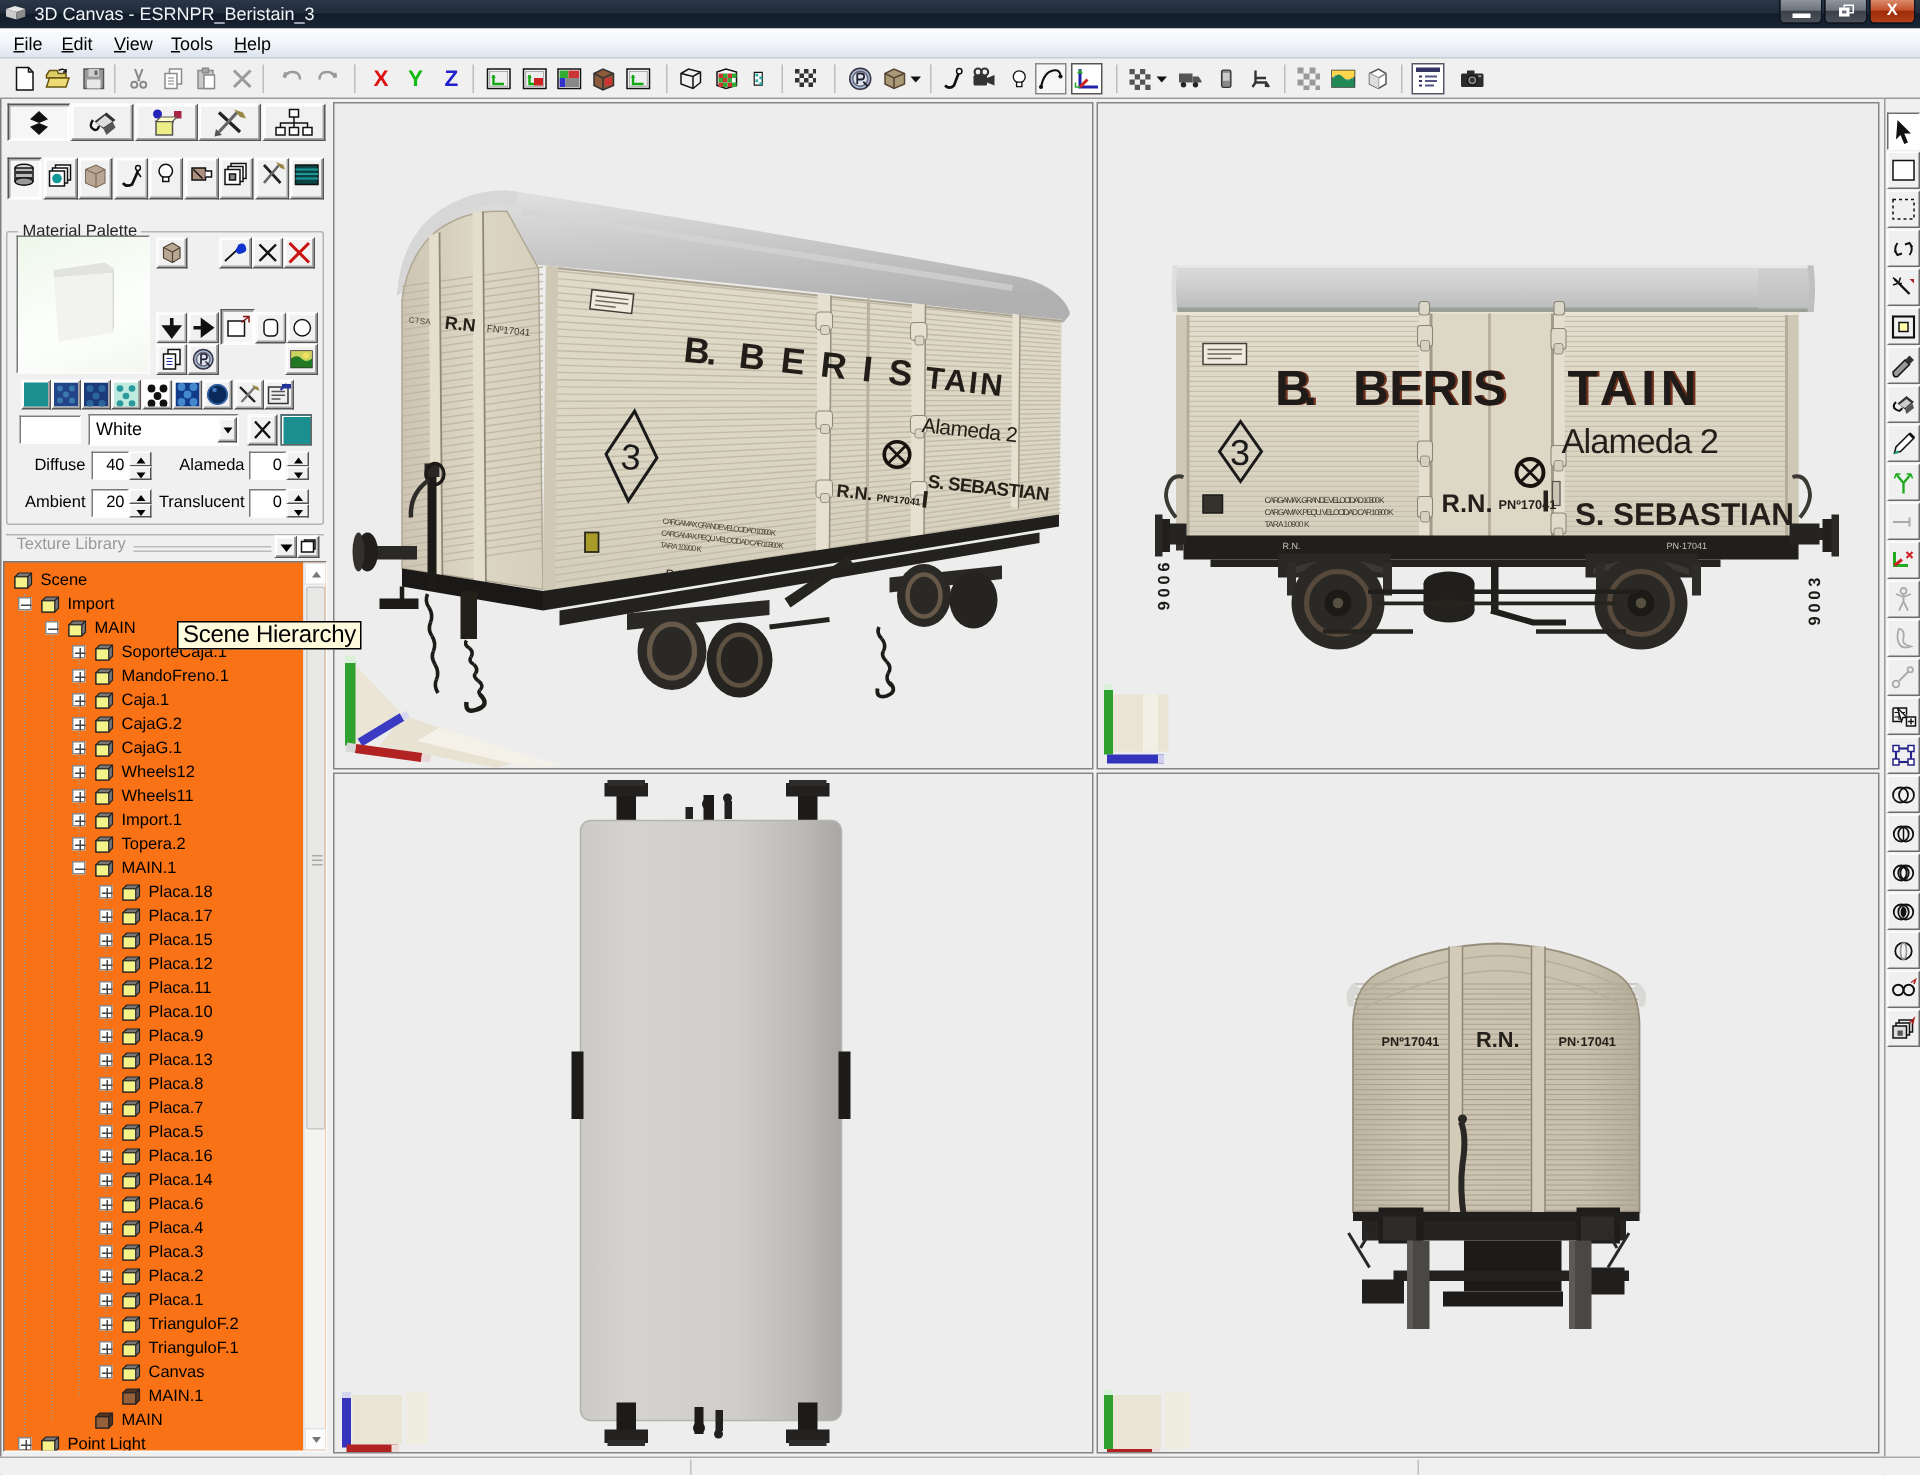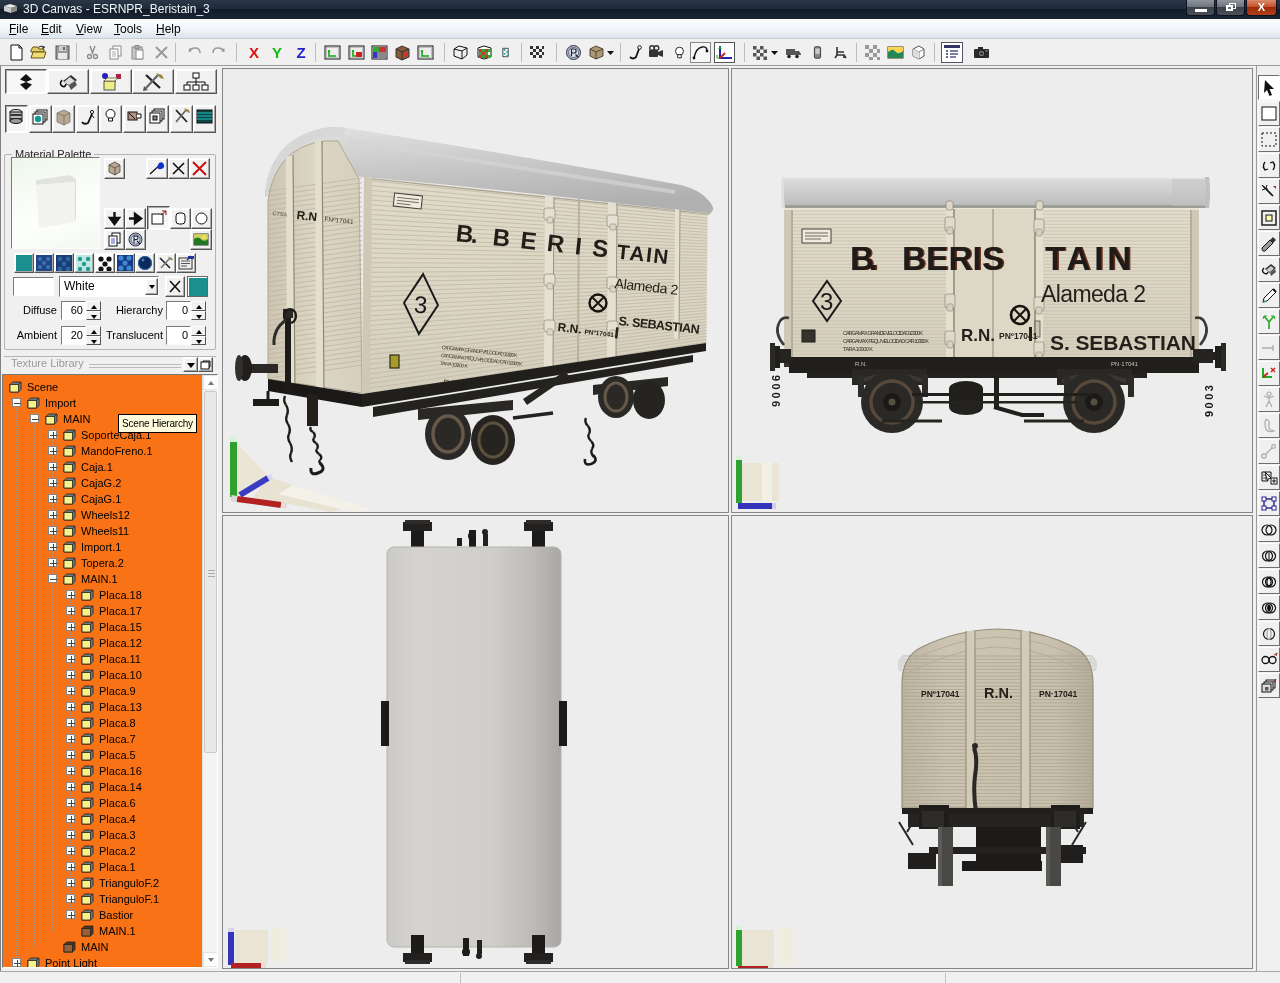--- a/index.html
+++ b/index.html
@@ -44,21 +44,21 @@
 .sunk{border:1px solid;border-color:#7a7a7a #fdfdfd #fdfdfd #7a7a7a;background:#fff;}
 .spinlabel{position:absolute;font-size:11px;color:#000;text-align:right;}
 .spininput{position:absolute;background:#fff;border:1px solid;border-color:#7a7a7a #fdfdfd #fdfdfd #7a7a7a;font-size:11px;text-align:right;padding-right:2px;}
 .spinner{position:absolute;width:15px;}
 .spinner .up,.spinner .dn{position:absolute;left:0;width:15px;height:50%;background:#f1f1f1;border:1px solid;border-color:#fdfdfd #555 #555 #fdfdfd;}
 .spinner .up{top:0;}.spinner .dn{bottom:0;}
 .arrup{width:0;height:0;border-left:3px solid transparent;border-right:3px solid transparent;border-bottom:4px solid #000;position:absolute;left:4px;top:3px;}
 .arrdn{width:0;height:0;border-left:3px solid transparent;border-right:3px solid transparent;border-top:4px solid #000;position:absolute;left:4px;top:3px;}
 #tree{position:absolute;left:1px;top:308px;width:216px;height:594px;background:#f97316;border:1px solid;border-color:#7a7a7a #fdfdfd #fdfdfd #7a7a7a;overflow:hidden;}
 .trow{position:absolute;font-size:11px;color:#000;white-space:nowrap;}
-.tooltip{position:absolute;left:117px;top:348px;height:19px;background:#fffbdc;border:1px solid #000;font-size:10px;color:#000;line-height:17px;padding:0 3px;white-space:nowrap;letter-spacing:-0.2px;z-index:50;}
+.tooltip{position:absolute;left:117px;top:348px;height:19px;background:#fffbdc;border:1px solid #000;font-size:16px;color:#000;line-height:17px;padding:0 3px;white-space:nowrap;letter-spacing:-0.2px;z-index:50;}
 </style></head>
 <body>
 <div id="titlebar">
  <svg id="titleicon" viewBox="0 0 13 10">
       <polygon points="0,2 6,0 13,2 7,4" fill="#e8e8e8"></polygon>
       <polygon points="0,2 7,4 7,9 0,7" fill="#cccccc"></polygon>
       <polygon points="7,4 13,2 13,7 7,9" fill="#8a8a8a"></polygon>
     </svg>
  <div id="titletext">3D Canvas - ESRNPR_Beristain_3</div>
  <div class="wbtn" id="bmin">
@@ -504,30 +504,30 @@
 <div class="abs sunk" style="left:12px;top:211px;width:41px;height:19px;"></div>
 <div class="abs sunk" style="left:58px;top:210px;width:100px;height:21px;font-size:12px;padding:2px 0 0 4px;">White</div>
 <div class="pbtn" style="left:144px;top:212px;width:13px;height:17px;">
       <div class="arrdn" style="left:3px;top:6px;"></div>
     </div>
 <div class="pbtn" style="left:164px;top:210px;width:20px;height:21px;"><svg width="18" height="19" viewBox="0 0 18 19">
         <path d="M4 4 L14 15 M14 4 L4 15" stroke="#111" stroke-width="1.6"></path>
       </svg></div>
 <div class="abs" style="left:186px;top:210px;width:21px;height:21px;border:1px solid #666;background:#1b8f8f;box-shadow:1px 1px 0 #fff inset;"></div>
 <div class="spinlabel" style="left:10px;top:238px;width:46px;">Diffuse</div>
-<div class="spininput" style="left:60px;top:235px;width:25px;height:19px;padding-top:2px;">60</div>
+<div class="spininput" style="left:60px;top:235px;width:25px;height:19px;padding-top:2px;">40</div>
 <div class="spinner" style="left:85px;top:235px;height:19px;">
       <div class="up">
         <div class="arrup"></div>
       </div>
       <div class="dn">
         <div class="arrdn"></div>
       </div>
     </div>
-<div class="spinlabel" style="left:108px;top:238px;width:54px;">Hierarchy</div>
+<div class="spinlabel" style="left:108px;top:238px;width:54px;">Alameda</div>
 <div class="spininput" style="left:165px;top:235px;width:25px;height:19px;padding-top:2px;">0</div>
 <div class="spinner" style="left:190px;top:235px;height:19px;">
       <div class="up">
         <div class="arrup"></div>
       </div>
       <div class="dn">
         <div class="arrdn"></div>
       </div>
     </div>
 <div class="spinlabel" style="left:10px;top:263px;width:46px;">Ambient</div>
@@ -1024,21 +1024,21 @@
           <div style="position:absolute;width:9px;height:9px;border:1px solid #888;background:#fff;">
             <div style="position:absolute;left:1px;top:4px;width:7px;height:1px;background:#444;"></div>
             <div style="position:absolute;left:4px;top:1px;width:1px;height:7px;background:#444;"></div>
           </div>
         </div>
         <div style="position:absolute;left:78px;top:1px;"><svg width="13" height="12" viewBox="0 0 13 12">
             <path d="M1 3.5 L3.5 1 L12 1 L12 8.5 L9.5 11 L1 11 Z" fill="#777" stroke="#222" stroke-width="0.8"></path>
             <rect x="1" y="3.5" width="8.5" height="7.5" fill="#f6f28a" stroke="#222" stroke-width="0.8"></rect>
             <path d="M9.5 3.5 L12 1" stroke="#222" stroke-width="0.8"></path>
           </svg></div>
-        <div style="position:absolute;left:96px;top:1px;">Bastior</div>
+        <div style="position:absolute;left:96px;top:1px;">Canvas</div>
       </div>
       <div class="trow" style="left:0;top:549px;height:16px;">
         <div style="position:absolute;left:78px;top:1px;"><svg width="13" height="12" viewBox="0 0 13 12">
             <path d="M1 3.5 L3.5 1 L12 1 L12 8.5 L9.5 11 L1 11 Z" fill="#54351f" stroke="#222" stroke-width="0.8"></path>
             <rect x="1" y="3.5" width="8.5" height="7.5" fill="#96603a" stroke="#222" stroke-width="0.8"></rect>
             <path d="M9.5 3.5 L12 1" stroke="#222" stroke-width="0.8"></path>
           </svg></div>
         <div style="position:absolute;left:96px;top:1px;">MAIN.1</div>
       </div>
       <div class="trow" style="left:0;top:565px;height:16px;">

